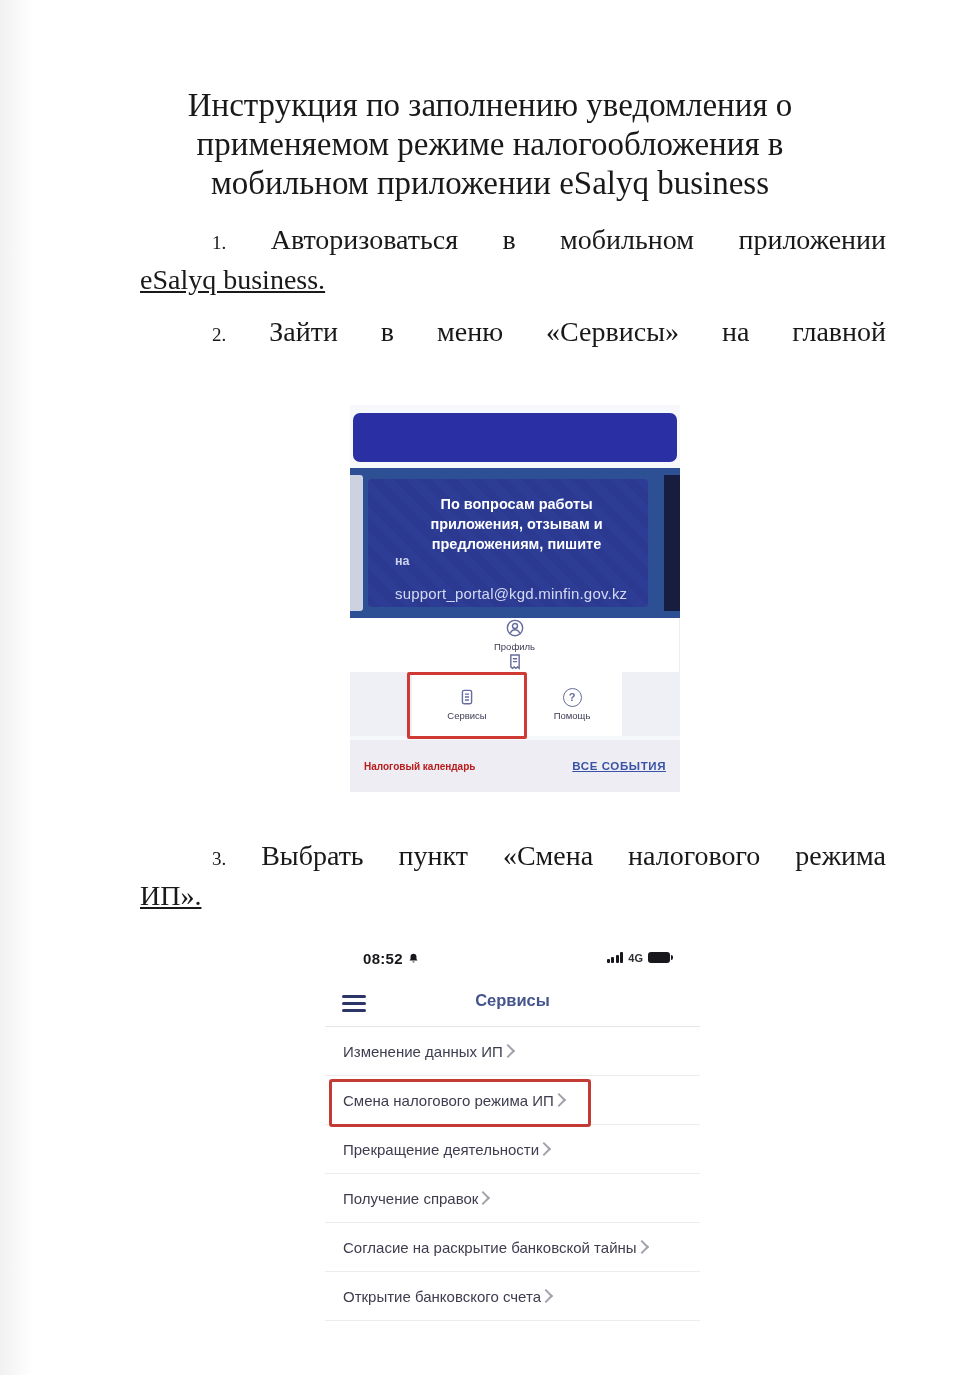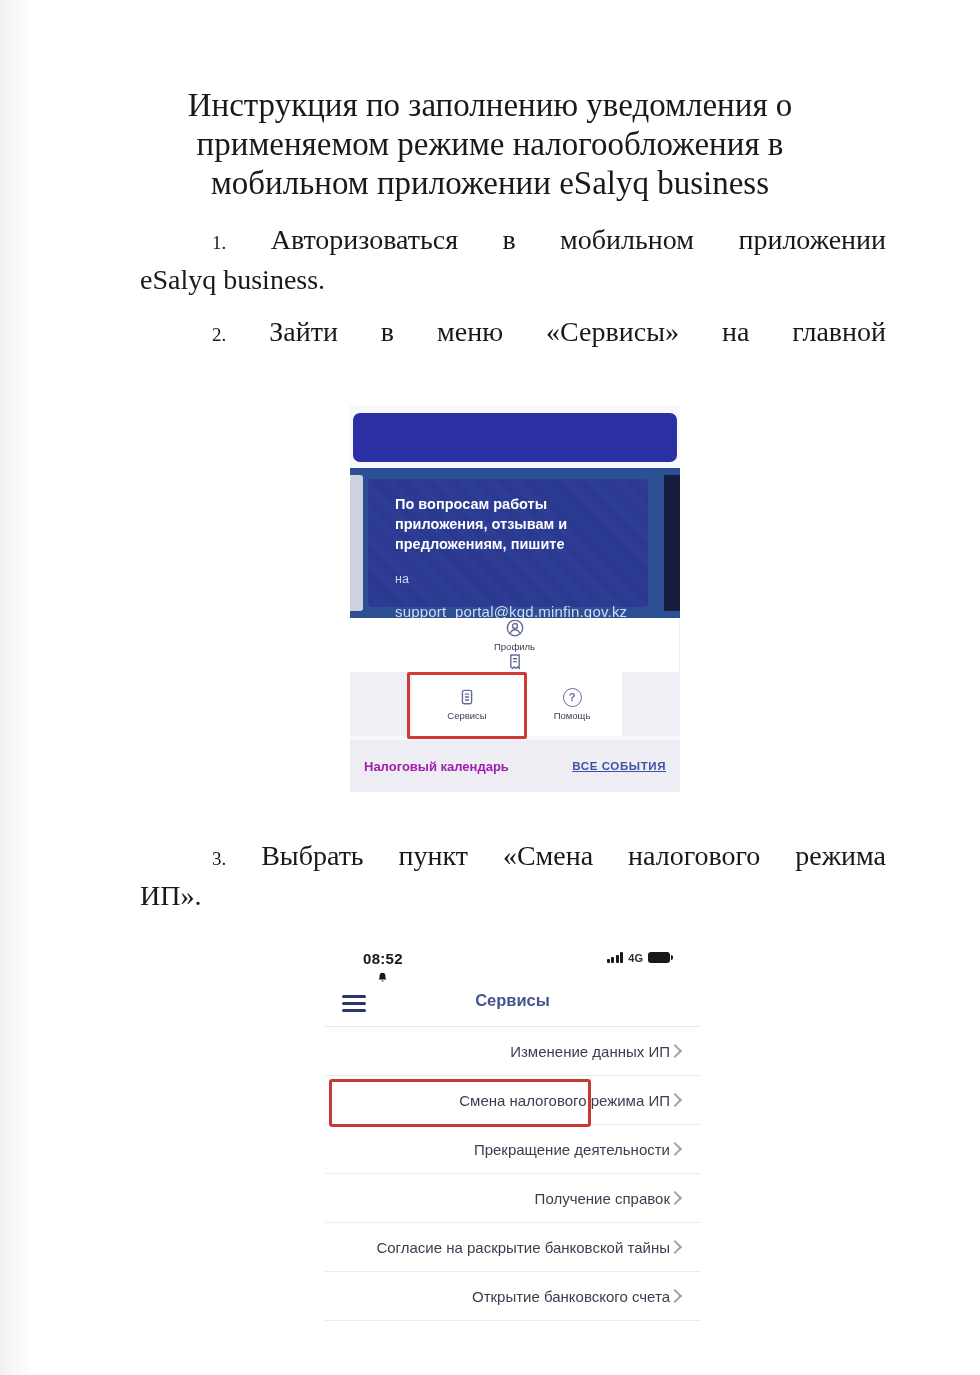--- a/index.html
+++ b/index.html
@@ -12,39 +12,39 @@
 
   
   .doc-title{
     position:absolute;top:86px;left:120px;width:740px;text-align:center;
     font-size:33px;line-height:39px;white-space:pre-line;color:#191919;
   }
   .step{position:absolute;left:140px;width:746px;font-size:28px;color:#191919;}
   .step-line.first{text-align:justify;text-align-last:justify;padding-left:72px;white-space:nowrap;}
   .step-line.first > *{display:inline;}
   .step-num{font-size:19px;}
-  .step-line.rest{margin-top:8px;}
+  .step-line.rest{margin-top:8px;text-decoration:underline;}
   #step1{top:224px}
   #step2{top:316px}
   #step3{top:840px}
 
   
   .s1{position:absolute;left:350px;top:405px;width:330px;height:387px;
       background:#f7f8fb;font-family:"Liberation Sans", sans-serif;}
   .s1-topbar{position:absolute;left:3px;top:8px;width:324px;height:49px;
       background:#2b2fa4;border-radius:7px;}
   .s1-banner{position:absolute;left:0;top:63px;width:330px;height:150px;background:#2d4f94;}
   .s1-strip-left{position:absolute;left:0;top:7px;width:13px;height:136px;
       background:#ccd2df;border-radius:0 3px 3px 0;}
   .s1-strip-right{position:absolute;right:0;top:7px;width:16px;height:136px;background:#171d3e;}
   .s1-card{position:absolute;left:18px;top:11px;width:280px;height:128px;border-radius:4px;
       background:repeating-linear-gradient(45deg,#2b3a90 0 9px,#2d3d96 9px 18px);
       box-sizing:border-box;padding:15px 10px 0 27px;}
-  .s1-msg{font-weight:bold;color:#ffffff;font-size:14.5px;line-height:20px;white-space:pre-line;}
-  .s1-prefix{color:#ccd4ee;font-size:12.5px;margin-top:18px;line-height:15px;}
+  .s1-msg{font-weight:bold;color:#ffffff;font-size:14.5px;line-height:20px;white-space:pre-line;text-align:center;}
+  .s1-prefix{color:#ccd4ee;font-size:12.5px;margin-top:0;line-height:15px;font-weight:bold;}
   .s1-email{color:#d4daf2;font-size:15px;margin-top:16px;letter-spacing:.2px;}
   .s1-grid{position:absolute;left:0;top:213px;width:330px;}
   .s1-row1{display:flex;height:54px;background:#ffffff;flex-direction:column;}
   .s1-cell{flex:1;display:flex;flex-direction:column;align-items:center;justify-content:center;
       gap:3px;border-right:1px solid #eceef5;box-sizing:border-box;}
   .s1-cell:last-child{border-right:none;}
   .nav-icon{width:20px;height:20px;color:#666c9c;}
   .s1-label{font-size:9.5px;color:#3c3c55;}
   .s1-row2{position:relative;height:64px;background:#eef0f5;}
   .s1-cell2{position:absolute;top:0;height:64px;background:#ffffff;display:flex;
@@ -52,49 +52,49 @@
   .s1-cell2.serv{left:62px;width:110px;}
   .s1-cell2.help{left:172px;width:100px;}
   .help-circle{width:19px;height:19px;border:1.6px solid #666c9c;border-radius:50%;
       display:flex;align-items:center;justify-content:center;box-sizing:border-box;}
   .help-q{font-size:11px;font-weight:bold;color:#666c9c;line-height:1;}
   .s1-redbox{position:absolute;left:57px;top:267px;width:114px;height:61px;
       border:3px solid #cf3b34;border-radius:2px;z-index:5;}
   .s1-footer{position:absolute;left:0;top:335px;width:330px;height:52px;background:#ededf3;
       display:flex;align-items:center;justify-content:space-between;
       padding:0 14px;box-sizing:border-box;}
-  .s1-cal{font-weight:bold;font-size:13px;color:#a21caf;}
+  .s1-cal{font-weight:bold;font-size:10px;color:#b91c1c;}
   .s1-events{font-weight:bold;font-size:11.5px;color:#3a52a6;text-decoration:underline;
       letter-spacing:.6px;}
 
   
   .s2{position:absolute;left:325px;top:940px;width:375px;height:395px;background:#ffffff;
       font-family:"Liberation Sans", sans-serif;}
   .s2-status{position:absolute;top:10px;left:0;width:375px;height:22px;}
-  .s2-time-wrap{position:absolute;left:38px;top:0;display:flex;align-items:center;gap:4px;flex-direction:column;}
+  .s2-time-wrap{position:absolute;left:38px;top:0;display:flex;align-items:center;gap:4px;}
   .s2-time{font-weight:bold;font-size:15px;color:#17171c;letter-spacing:.3px;}
   .bell-icon{width:13px;height:13px;color:#17171c;}
   .s2-right{position:absolute;right:30px;top:2px;display:flex;align-items:flex-start;gap:5px;}
   .sig{display:flex;align-items:flex-end;gap:1.5px;height:11px;}
   .sig i{display:block;width:3px;background:#17171c;border-radius:1px;}
   .sig i:nth-child(1){height:4px}.sig i:nth-child(2){height:6px}
   .sig i:nth-child(3){height:8px}.sig i:nth-child(4){height:11px}
   .s2-net{font-size:11px;color:#2e2e33;font-weight:bold;}
   .battery{position:relative;width:22px;height:11px;background:#17171c;border-radius:3px;}
   .battery::after{content:"";position:absolute;right:-3px;top:3px;width:2px;height:5px;
       background:#17171c;border-radius:0 2px 2px 0;}
   .s2-header{position:absolute;top:48px;left:0;width:375px;height:32px;}
   .hamburger{position:absolute;left:17px;top:7px;width:24px;}
   .hamburger i{display:block;height:3px;background:#2b3566;border-radius:2px;margin-bottom:4px;}
   .s2-title{position:absolute;left:0;width:375px;text-align:center;top:3px;
       font-weight:bold;font-size:16.5px;color:#45548c;}
   .s2-divider{position:absolute;top:86px;left:0;width:375px;height:1px;background:#e6e6ec;}
   .s2-list{position:absolute;top:87px;left:0;width:375px;}
   .s2-row{position:relative;height:49px;display:flex;align-items:center;
-      justify-content:flex-end;padding:0 20px 0 18px;box-sizing:border-box;
+      justify-content:flex-start;padding:0 20px 0 18px;box-sizing:border-box;
       border-bottom:1px solid #ebebf0;}
   .s2-row-label{font-size:15px;color:#3d3d4f;}
   .chev{width:8px;height:8px;border-top:2px solid #a2a2aa;border-right:2px solid #a2a2aa;
       transform:rotate(45deg);flex:none;}
   .s2-redbox{position:absolute;left:4px;top:3px;width:256px;height:42px;
       border:3px solid #c43a35;border-radius:3px;pointer-events:none;}
 </style>
 </head>
 <body>
 

